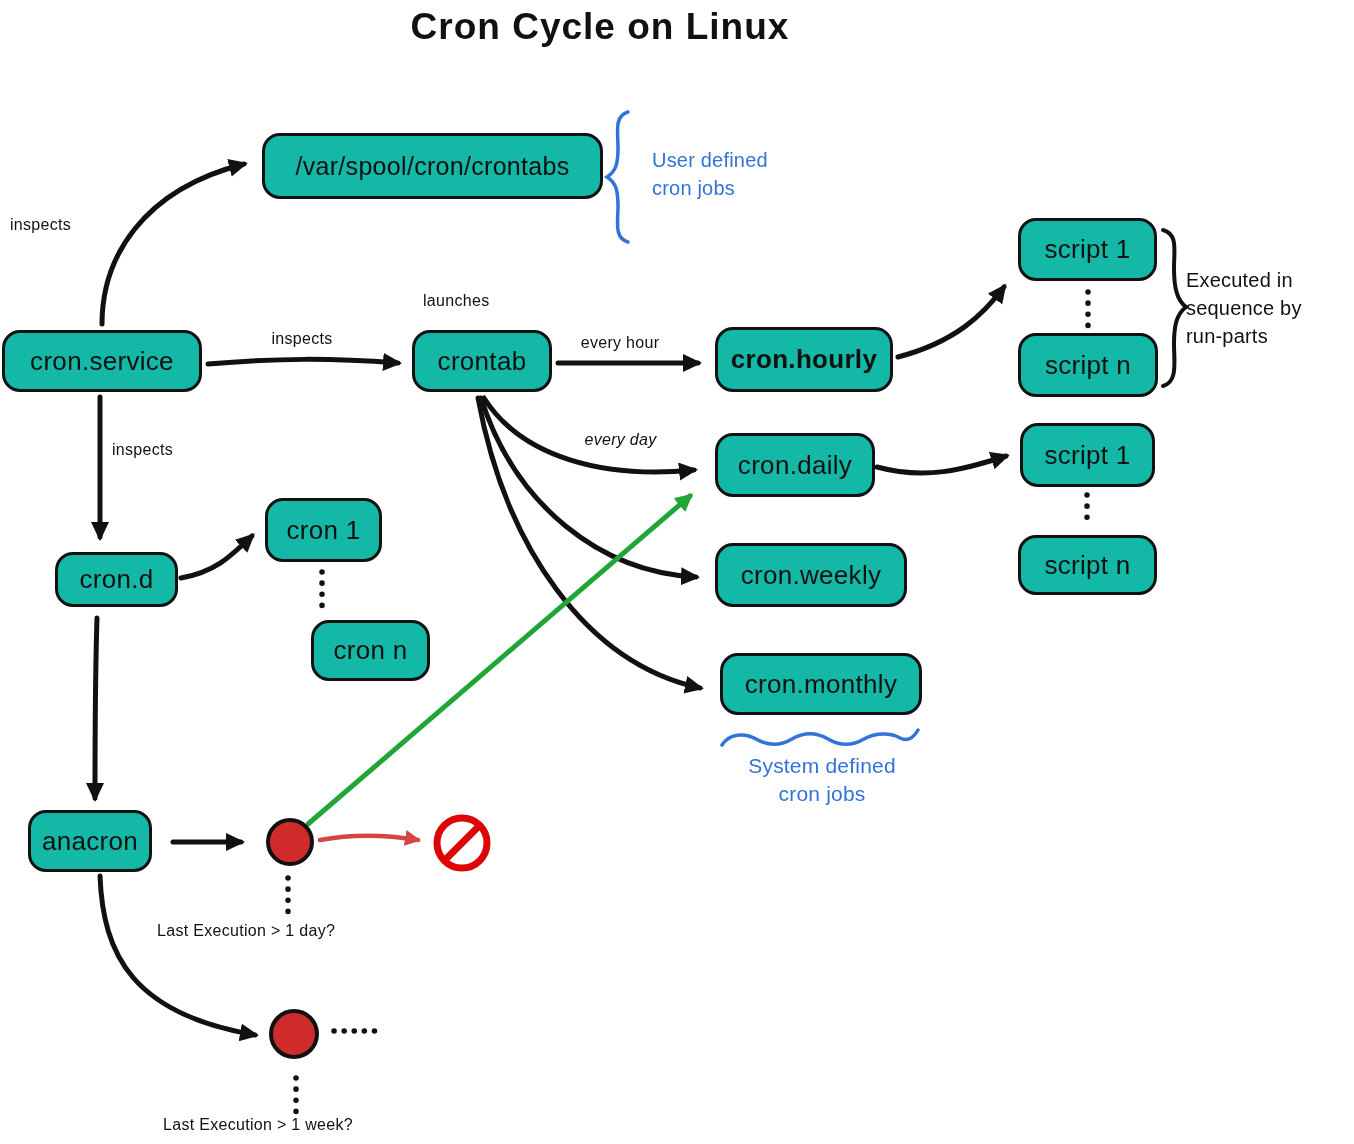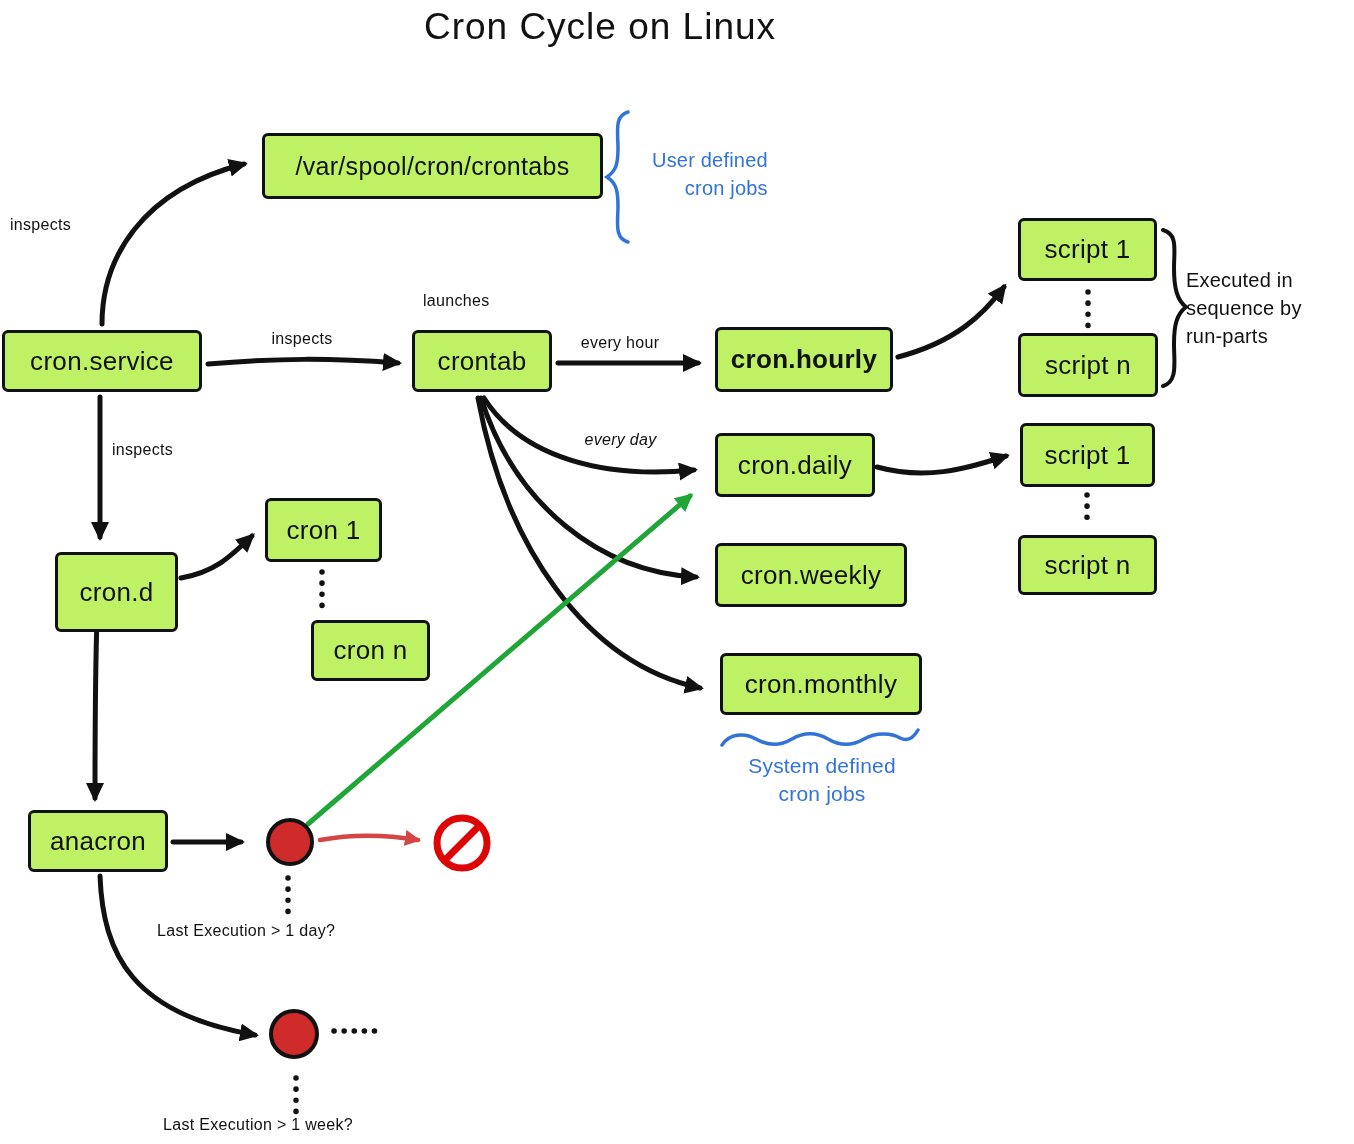--- a/index.html
+++ b/index.html
@@ -3,32 +3,32 @@
 <meta charset="utf-8">
 <style>
   html,body{margin:0;padding:0;background:#ffffff;}
   .stage{
     position:relative;width:1354px;height:1144px;background:#ffffff;overflow:hidden;
     font-family:"Liberation Sans","DejaVu Sans",sans-serif;color:#111;
   }
   svg.wires{position:absolute;left:0;top:0;}
   .node{
     position:absolute;display:flex;align-items:center;justify-content:center;
-    border:3px solid #111;border-radius:6px;background:#bef264;
+    border:3px solid #111;border-radius:18px;background:#14b8a6;
     font-size:26px;letter-spacing:.3px;white-space:nowrap;box-sizing:border-box;
   }
   .title{
     position:absolute;left:400px;top:6px;width:400px;text-align:center;
-    font-size:37px;font-weight:400;letter-spacing:1px;
+    font-size:37px;font-weight:700;letter-spacing:1px;
   }
   .lbl{position:absolute;font-size:16px;letter-spacing:.3px;white-space:nowrap;}
   .lbl.center{text-align:center;}
   .note{position:absolute;font-size:20px;line-height:28px;letter-spacing:.2px;}
   .note span{display:block;}
-  .blue{color:#3273d9;text-align:right;}
+  .blue{color:#3273d9;}
 </style>
 </head>
 <body>
 
 <div class="stage">
 
   <svg class="wires" width="1354" height="1144" viewBox="0 0 1354 1144">
     <defs>
       <marker id="mBlack" markerWidth="26" markerHeight="22" refX="15" refY="9" orient="auto" markerUnits="userSpaceOnUse">
         <path d="M0,0 L19,9 L0,18 Z" fill="#111"></path>
@@ -88,24 +88,24 @@
   <div class="node" style="left:262px;top:133px;width:341px;height:66px;font-size:25px;">/var/spool/cron/crontabs</div>
   <div class="node" style="left:412px;top:330px;width:140px;height:62px;">crontab</div>
   <div class="node" style="left:715px;top:327px;width:178px;height:65px;font-weight:bold;">cron.hourly</div>
   <div class="node" style="left:1018px;top:218px;width:139px;height:63px;">script 1</div>
   <div class="node" style="left:1018px;top:333px;width:140px;height:64px;">script n</div>
   <div class="node" style="left:715px;top:433px;width:160px;height:64px;">cron.daily</div>
   <div class="node" style="left:1020px;top:423px;width:135px;height:64px;">script 1</div>
   <div class="node" style="left:1018px;top:535px;width:139px;height:60px;">script n</div>
   <div class="node" style="left:715px;top:543px;width:192px;height:64px;">cron.weekly</div>
   <div class="node" style="left:720px;top:653px;width:202px;height:62px;text-align:right;">cron.monthly</div>
-  <div class="node" style="left:55px;top:552px;width:123px;height:80px;">cron.d</div>
+  <div class="node" style="left:55px;top:552px;width:123px;height:55px;">cron.d</div>
   <div class="node" style="left:265px;top:498px;width:117px;height:64px;">cron 1</div>
   <div class="node" style="left:263px;top:620px;width:119px;height:61px;margin-left:48px;">cron n</div>
-  <div class="node" style="left:28px;top:810px;width:140px;height:62px;">anacron</div>
+  <div class="node" style="left:28px;top:810px;width:124px;height:62px;">anacron</div>
 
   <div class="lbl" style="left:10px;top:216px;">inspects</div>
   <div class="lbl center" style="left:252px;top:330px;width:100px;">inspects</div>
   <div class="lbl" style="left:423px;top:292px;">launches</div>
   <div class="lbl center" style="left:560px;top:334px;width:120px;">every hour</div>
   <div class="lbl center" style="left:568px;top:431px;width:105px;font-style:italic;">every day</div>
   <div class="lbl" style="left:112px;top:441px;">inspects</div>
 
   <div class="note blue" style="left:652px;top:146px;">
     <span>User defined</span>

